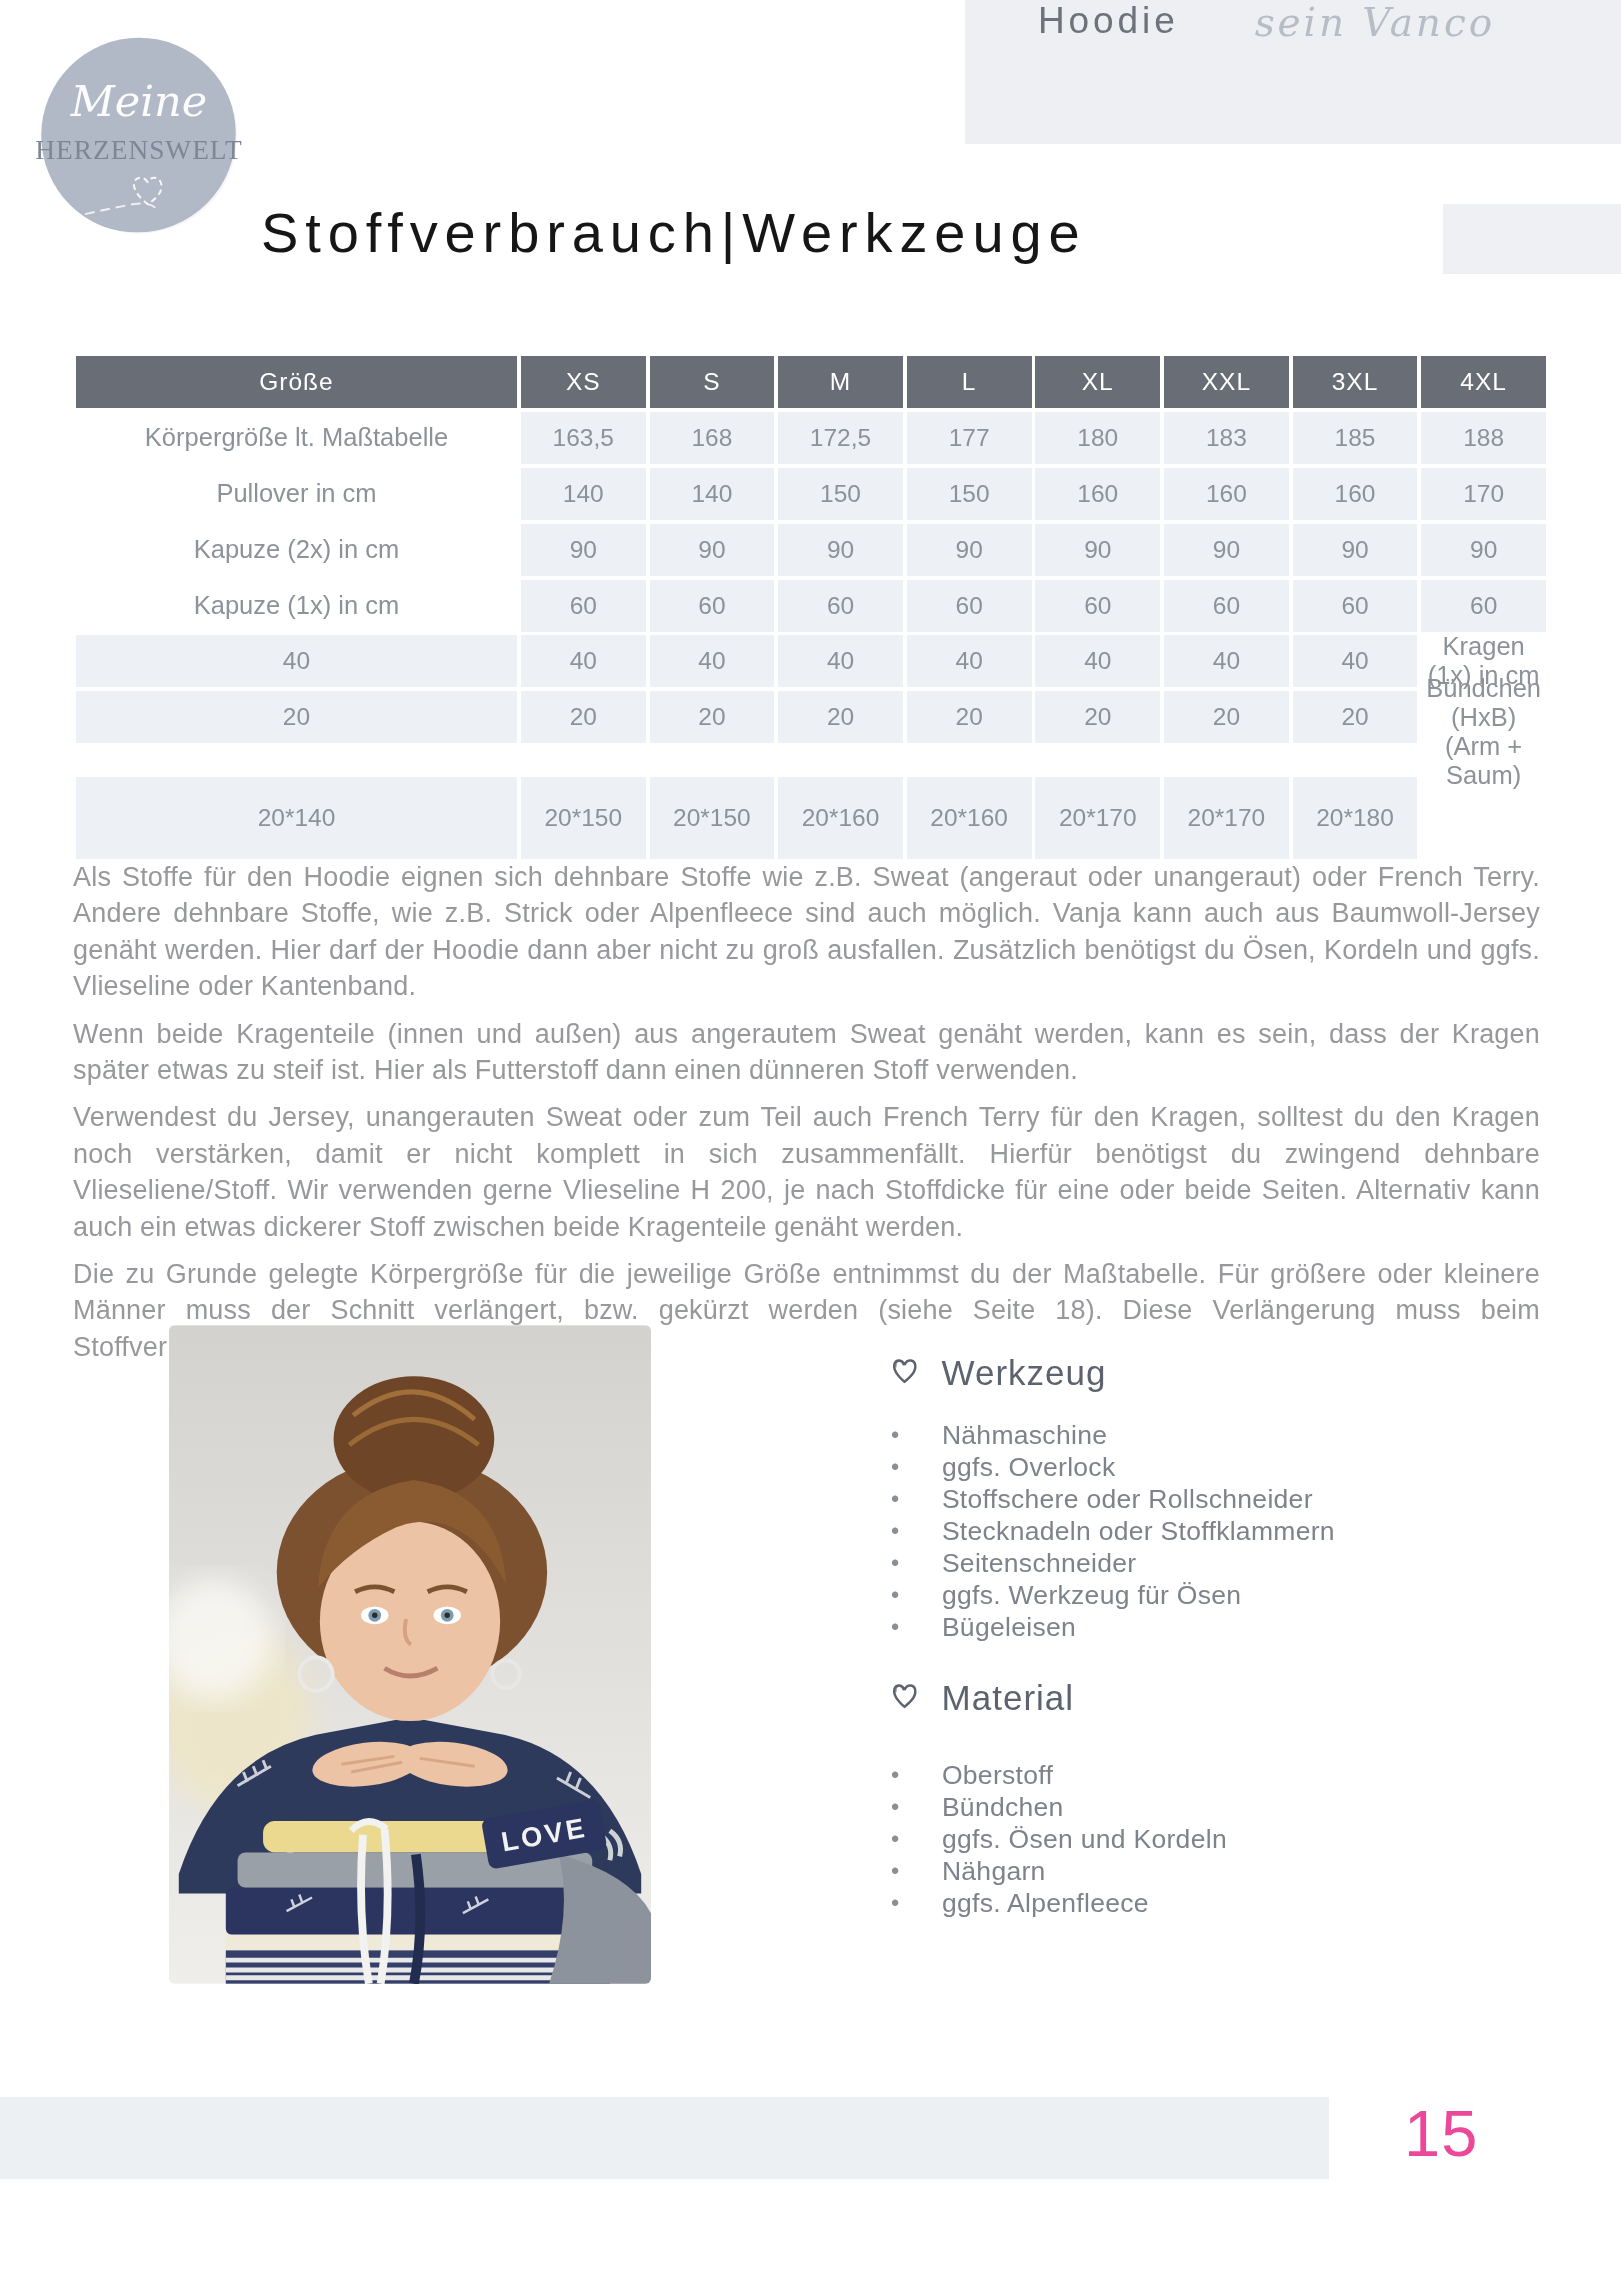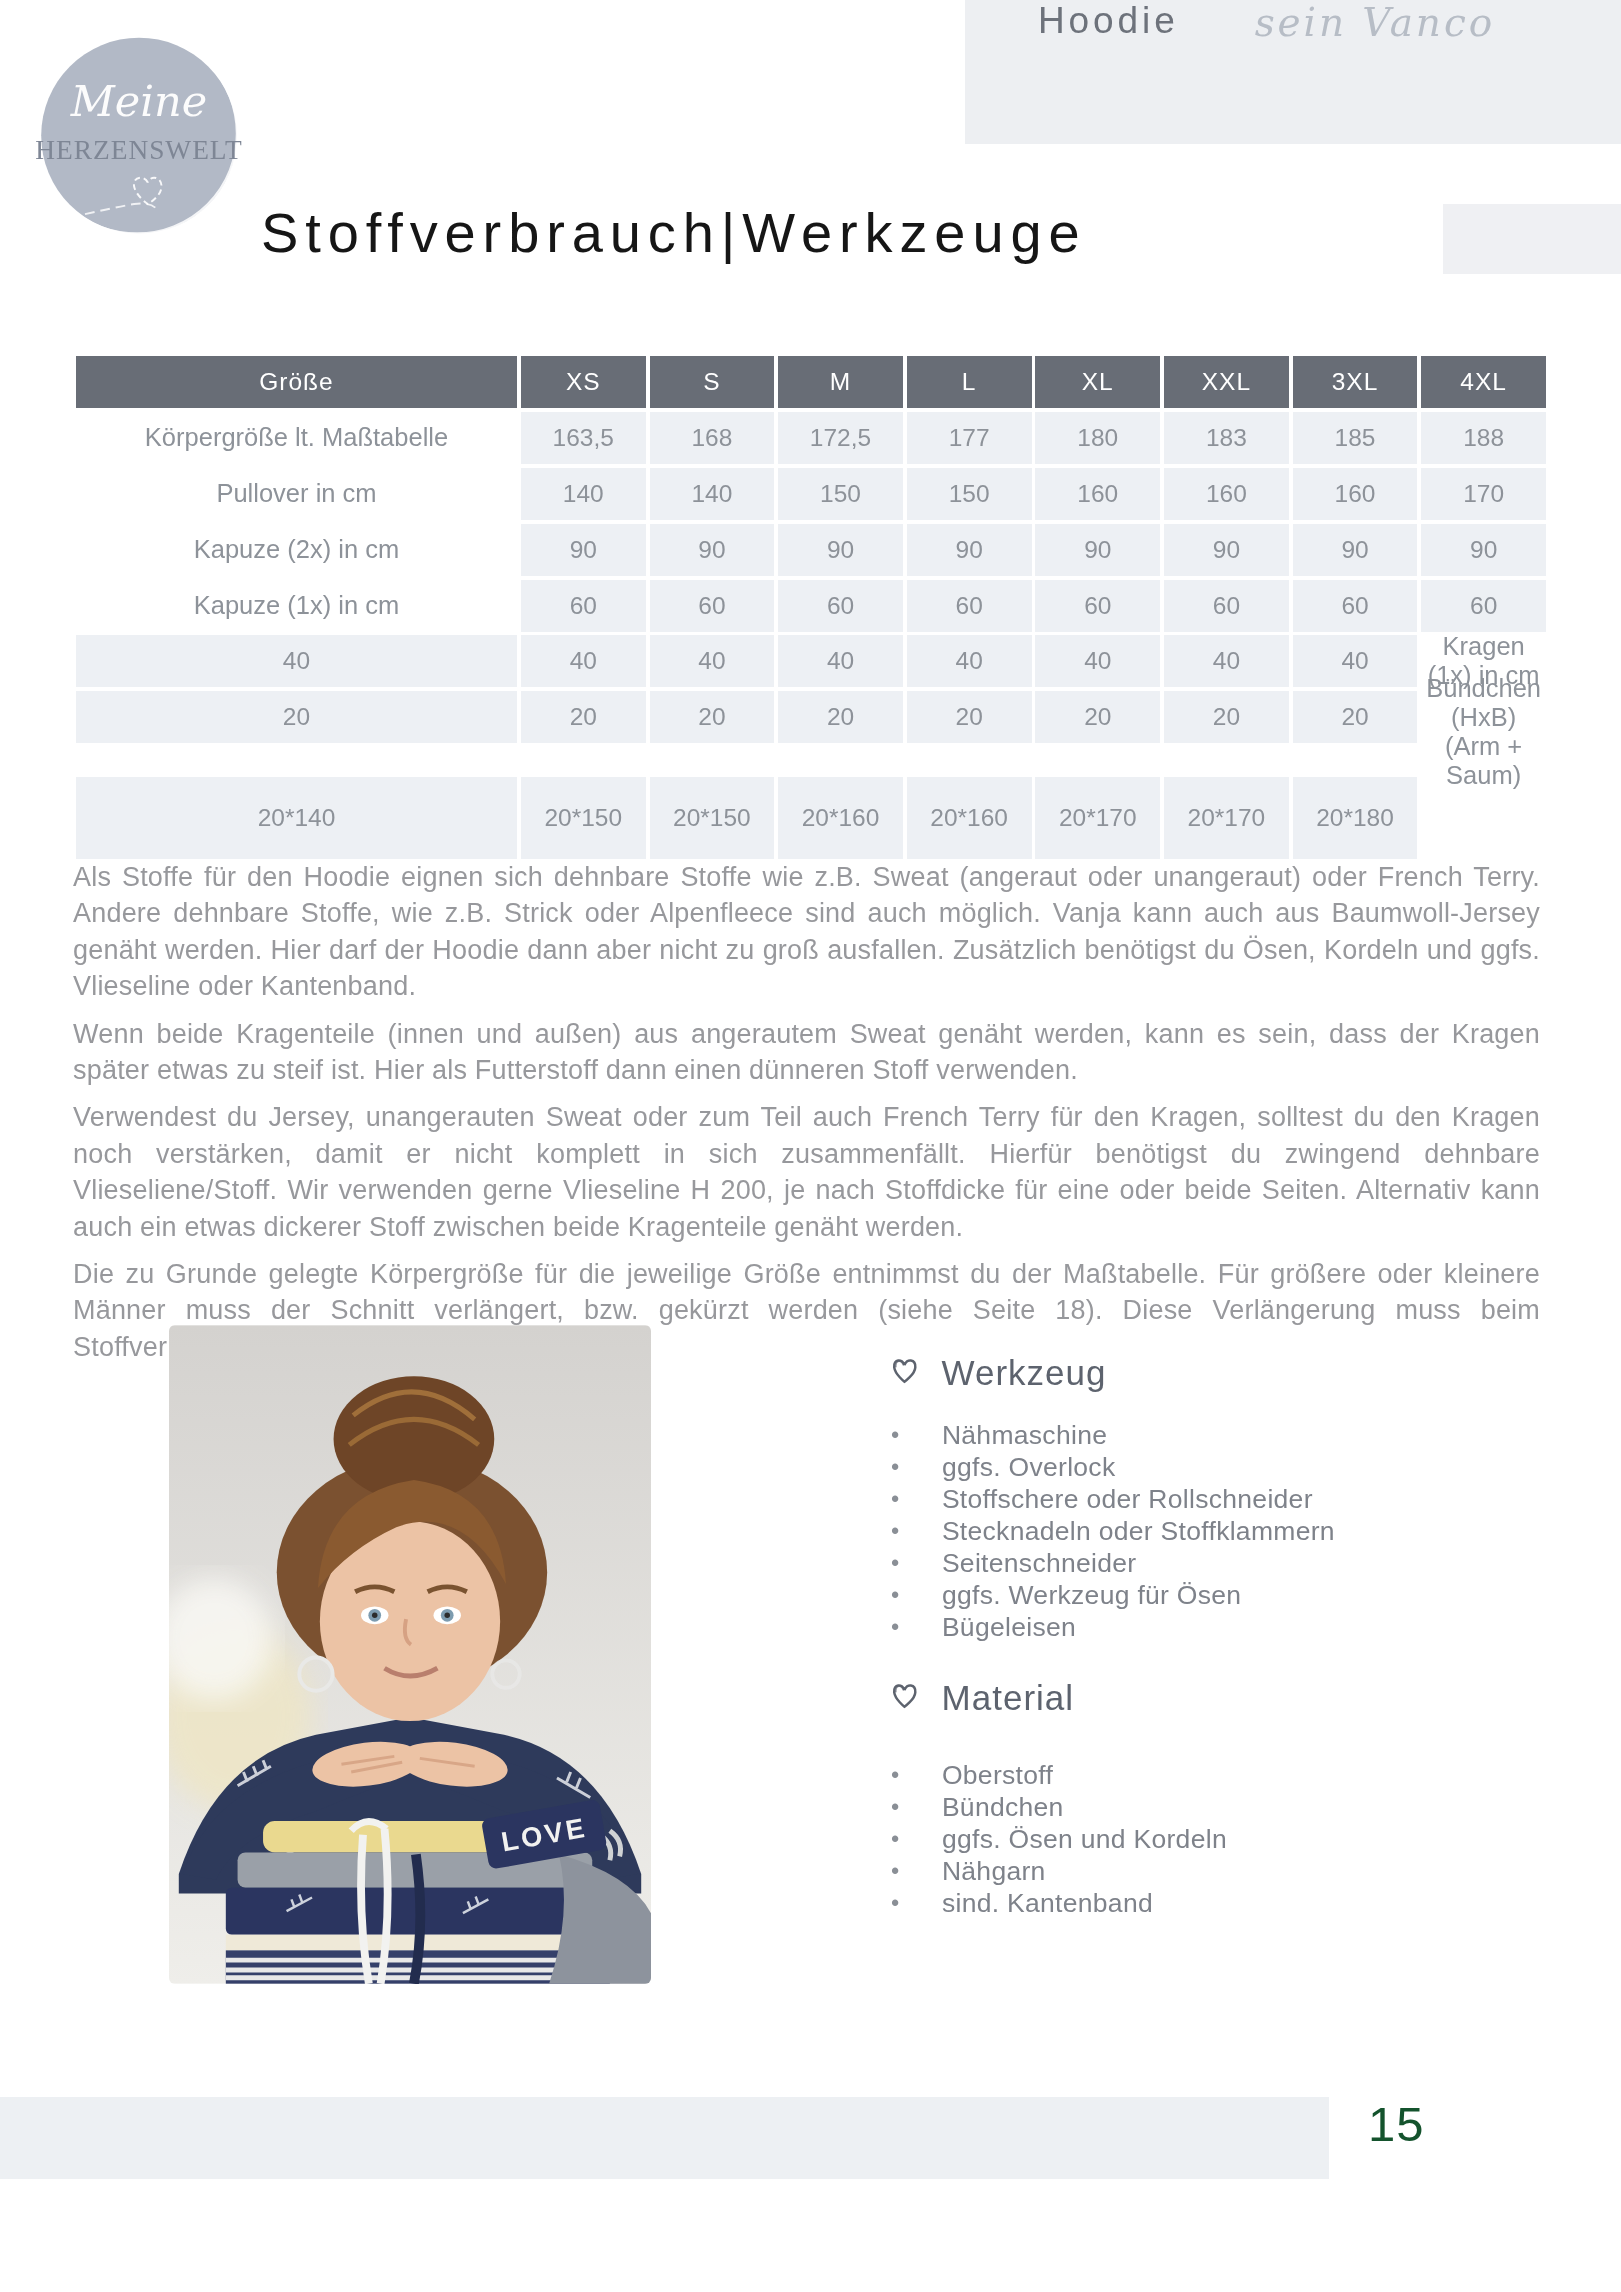--- a/index.html
+++ b/index.html
@@ -53,21 +53,21 @@
   .heart-icon{width:35px;height:35px;flex:0 0 35px;}
   .items{margin-top:25.5px;}
   .sec-material .items{margin-top:41px;}
   .li{display:flex;align-items:flex-start;font-size:26.5px;color:#7e828a;
     line-height:32px;letter-spacing:0.3px;}
   .bullet{width:51px;flex:0 0 51px;color:#8a8f96;font-size:23.5px;text-align:left;
     padding-left:3.9px;}
 
   
   .footer-bar{left:0;top:2097px;width:1329px;height:82px;background:#edf0f3;}
-  .page-number{left:1368px;top:2096px;font-size:49px;color:#14532d;letter-spacing:1px;}
+  .page-number{left:1404px;top:2096px;font-size:65px;color:#ec4899;letter-spacing:1px;}
 </style>
 </head>
 <body>
 
 <div class="abs header-bar">
   <span class="hoodie">Hoodie</span>
   <span class="script">sein Vanco</span>
 </div>
 
 <div class="abs logo">
@@ -304,20 +304,20 @@
       <div class="li">
         <span class="bullet">•</span>
         <span class="litext">ggfs. Ösen und Kordeln</span>
       </div>
       <div class="li">
         <span class="bullet">•</span>
         <span class="litext">Nähgarn</span>
       </div>
       <div class="li">
         <span class="bullet">•</span>
-        <span class="litext">sind. Kantenband</span>
+        <span class="litext">ggfs. Alpenfleece</span>
       </div>
     </div>
 </div>
 
 <div class="abs footer-bar"></div>
 <div class="abs page-number">15</div>
 
 
 </body></html>

